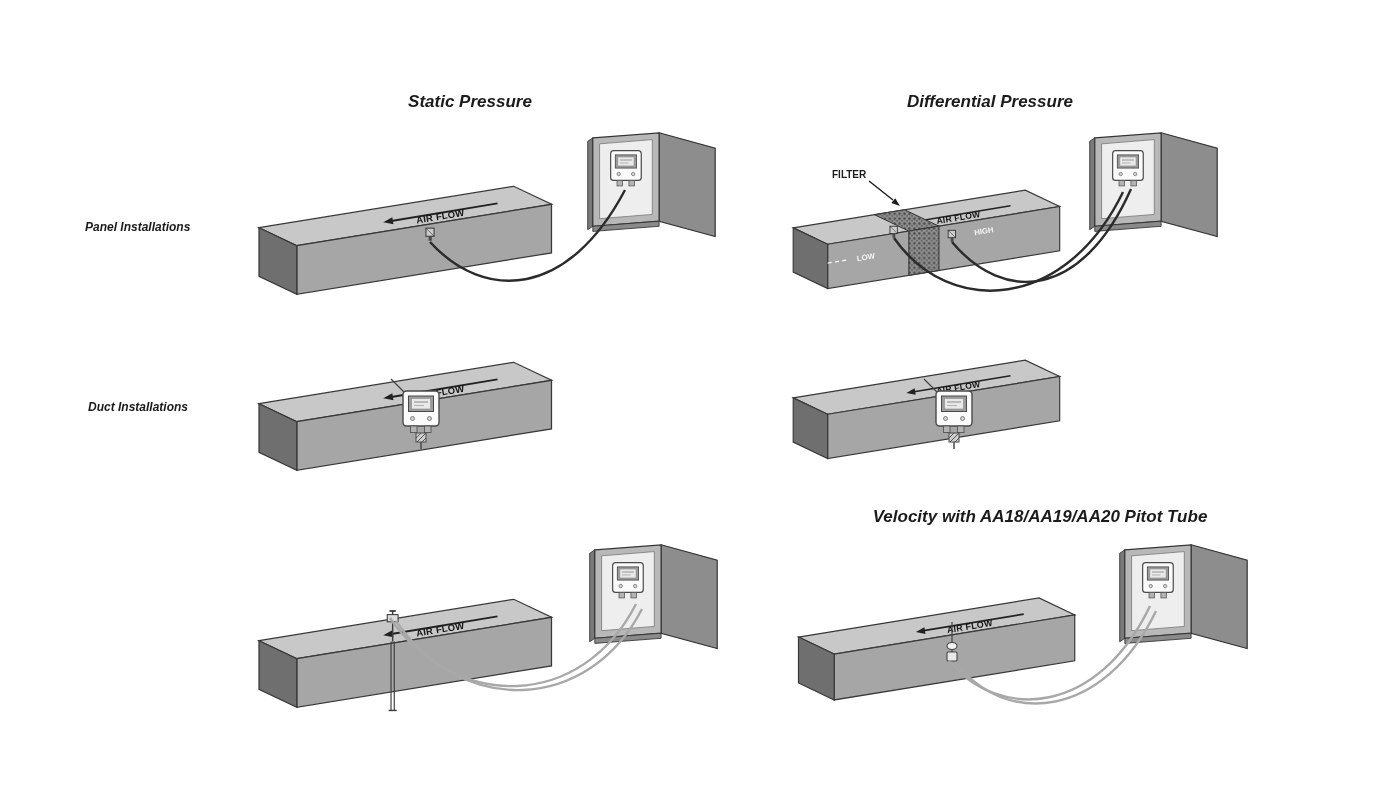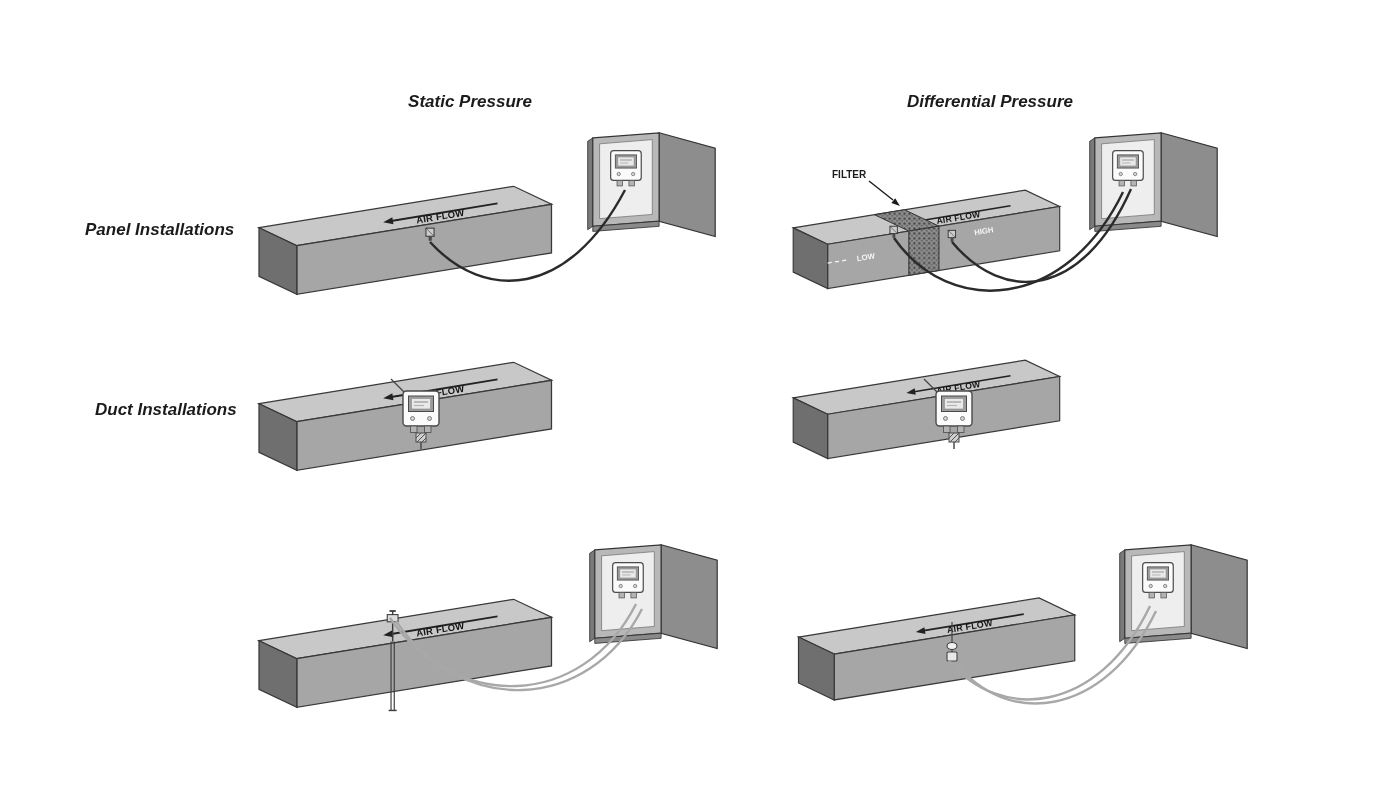--- a/index.html
+++ b/index.html
@@ -1,34 +1,35 @@
 <!DOCTYPE html>
 <html><head>
 <meta charset="utf-8">
 <style>
   html,body{margin:0;padding:0;background:#ffffff;}
   .canvas{position:relative;width:1374px;height:800px;background:#fff;overflow:hidden;
           font-family:"Liberation Sans",sans-serif;}
   .hdr{position:absolute;font-style:italic;font-weight:bold;font-size:17px;color:#1b1b1b;
        text-align:center;white-space:nowrap;}
-  .rowlbl{position:absolute;font-style:italic;font-weight:bold;font-size:17px;color:#1b1b1b;
+  .rowlbl{position:absolute;font-style:italic;font-weight:bold;font-size:12px;color:#1b1b1b;
        text-align:left;white-space:nowrap;}
   svg.art{position:absolute;left:0;top:0;}
   svg text{font-family:"Liberation Sans",sans-serif;}
   .facelbl{font-weight:bold;}
 </style>
 </head>
 <body>
 
 <div class="canvas">
 
   <div class="hdr" style="left:850px;top:92px;width:280px">Differential Pressure</div>
   <div class="hdr" style="left:330px;top:92px;width:280px">Static Pressure</div>
   <div class="rowlbl" style="left:85px;top:220px">Panel Installations</div>
-  <div class="rowlbl" style="left:95px;top:400px">Duct Installations</div>
+  <div class="rowlbl" style="left:88px;top:400px">Duct Installations</div>
+  <div class="hdr" style="left:845px;top:507px;width:390px">Velocity with AA18/AA19/AA20 Pitot Tube</div>
 
   <svg class="art" width="1374" height="800" viewBox="0 0 1374 800">
     <defs>
       <pattern id="pat-filter" width="6" height="6" patternUnits="userSpaceOnUse">
         <rect width="6" height="6" fill="#8f8f8f"></rect>
         <circle cx="1.8" cy="1.8" r="1.5" fill="#474747"></circle>
         <circle cx="4.8" cy="4.4" r="1.2" fill="#5e5e5e"></circle>
       </pattern>
       <pattern id="pat-hatch" width="5" height="5" patternUnits="userSpaceOnUse">
         <rect width="5" height="5" fill="#cfcfcf"></rect>

